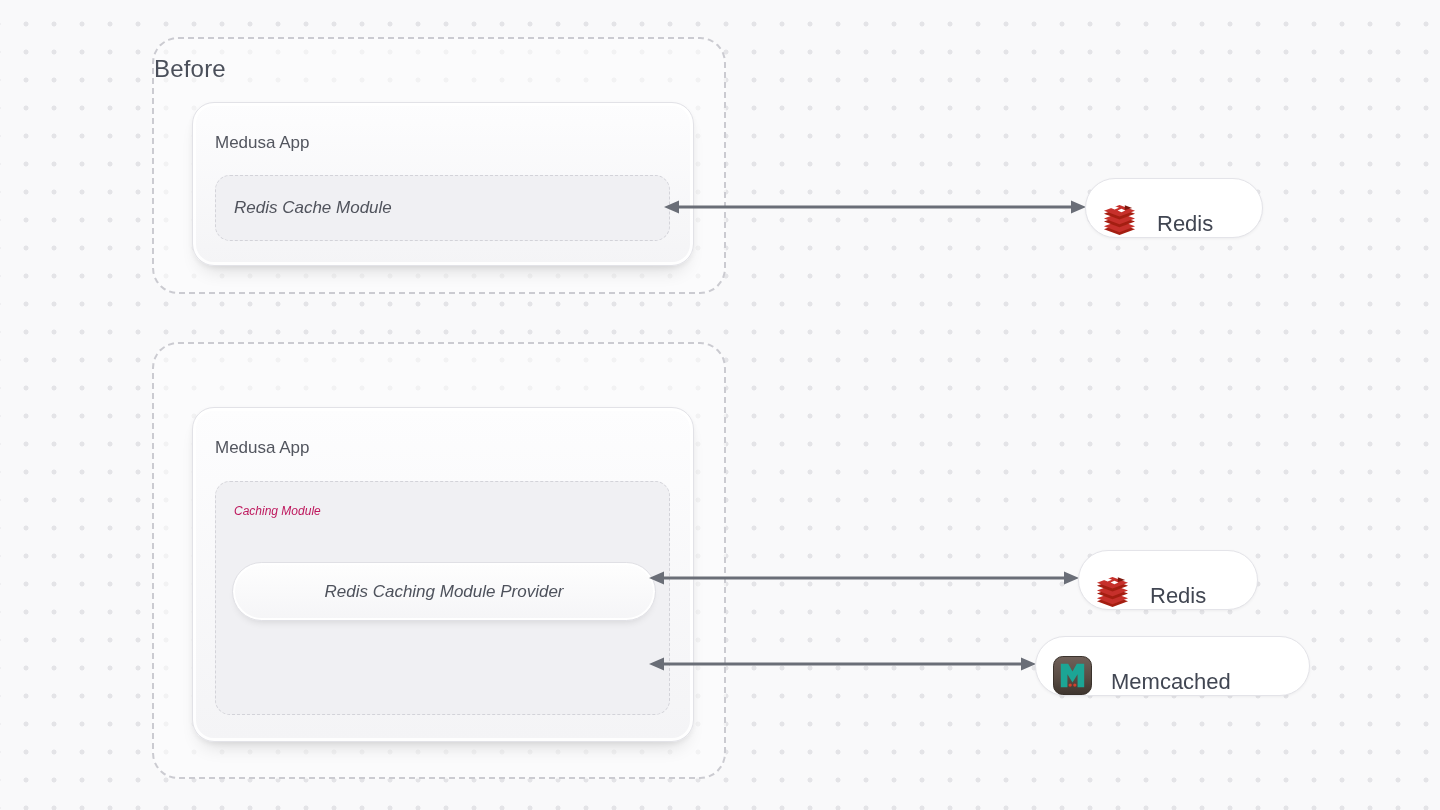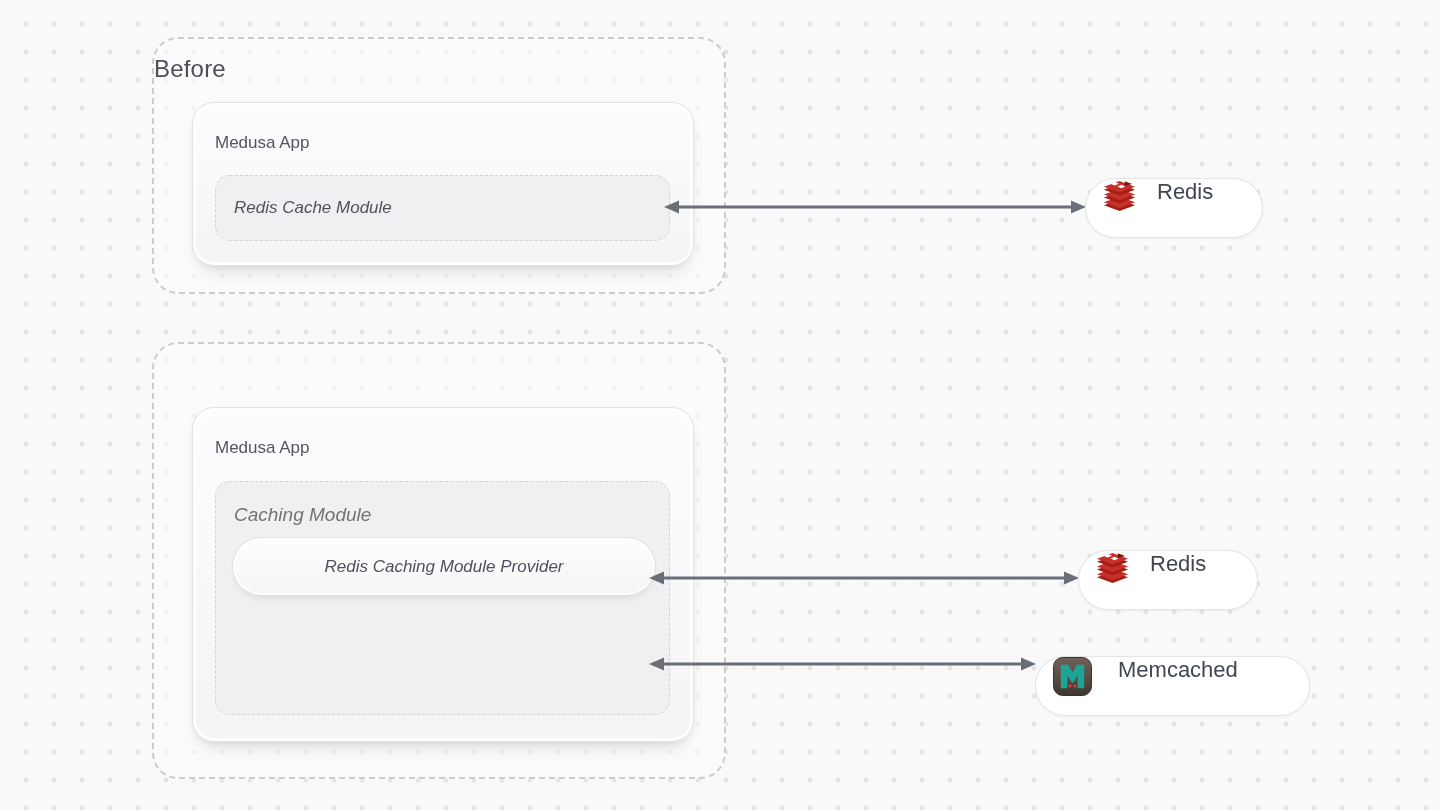--- a/index.html
+++ b/index.html
@@ -37,42 +37,42 @@
   .dashed-box{
     position:absolute; border:1.5px dashed #d3d3d9; border-radius:15px;
     background:#f0f0f3;
     font-style:italic;
   }
   .module-before{ left:22px; top:72px; width:453px; height:64px;
     display:flex; align-items:center; }
   .module-before .module-label{ padding-left:18px; font-size:17px; color:#50535c; }
   .module-after{ left:22px; top:73px; width:453px; height:232px; }
   .module-after .module-label{
-    position:absolute; left:18px; top:22px; font-size:19px; color:#737373;
+    position:absolute; left:18px; top:22px; font-size:12px; color:#be185d;
   }
   .provider-pill{
     position:absolute; left:16px; width:422px; height:57px; border-radius:999px;
     background:linear-gradient(180deg,#fefefe 0%,#f5f5f7 100%);
     border:1px solid #e0e0e5;
     box-shadow: inset 0 0 0 2px #fff, 0 5px 9px -5px rgba(0,0,0,.14);
     display:flex; align-items:center; justify-content:center;
     font-size:17px; color:#4e525c;
   }
-  .provider-1{ top:55px; } .provider-2{ top:158px; }
+  .provider-1{ top:80px; } .provider-2{ top:158px; }
   .arrow{ position:absolute; height:16px; }
   .node{
     position:absolute; height:58px; border-radius:999px;
     background:#ffffff; border:1px solid #e4e4e9;
     box-shadow:0 1px 3px rgba(0,0,0,.05);
-    display:flex; align-items:flex-start;
+    display:flex; align-items:flex-end;
   }
   .node .node-label{ font-size:22px; color:#41465; color:#414652; }
   .node-redis-before{ left:1085px; top:178px; width:160px; padding-left:16px; gap:20px; }
   .node-redis-after { left:1078px; top:550px; width:162px; padding-left:16px; gap:20px; }
-  .node-memcached   { left:1035px; top:656px; width:256px; padding-left:17px; gap:26px; }
+  .node-memcached   { left:1035px; top:636px; width:256px; padding-left:17px; gap:19px; }
   .icon{ display:block; flex:0 0 auto; }
 </style>
 </head>
 <body>
 
 <div class="canvas">
 
   <section class="dashed-panel panel-before">
     <div class="panel-title">Before</div>
     <div class="app-card card-before">

